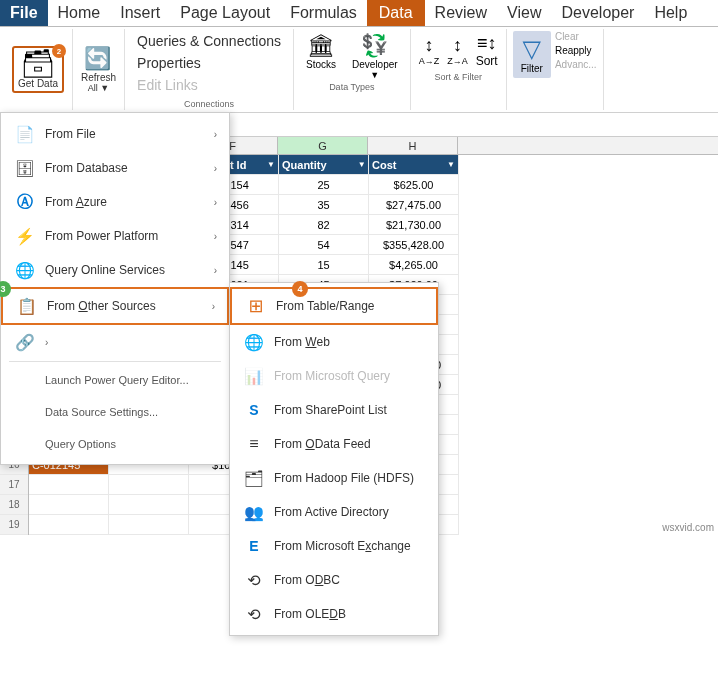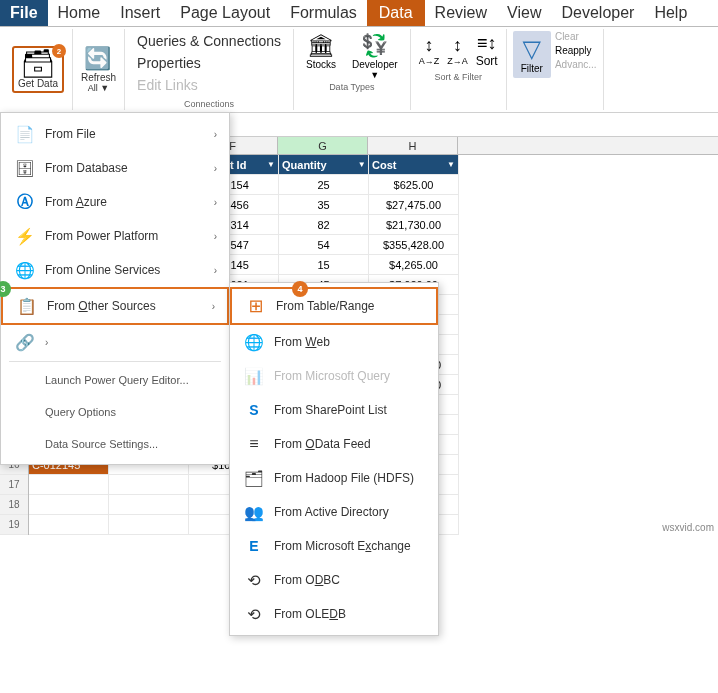--- a/index.html
+++ b/index.html
@@ -368,45 +368,45 @@
       <span class="mi-label">From <u>A</u>zure</span>
       <span class="mi-arrow">›</span>
     </div>
     <div class="menu-item">
       <span class="mi-icon">⚡</span>
       <span class="mi-label">From Power Platform</span>
       <span class="mi-arrow">›</span>
     </div>
     <div class="menu-item">
       <span class="mi-icon">🌐</span>
-      <span class="mi-label">From Online Services</span>
+      <span class="mi-label">Query Online Services</span>
       <span class="mi-arrow">›</span>
     </div>
     <div class="menu-item highlighted" style="border:2px solid #e07020;position:relative;">
       <span class="mi-icon">📋</span>
       <span class="mi-label">From <u>O</u>ther Sources</span>
       <span class="mi-arrow">›</span>
       <span style="position:absolute;top:-8px;left:-8px;background:#4caf50;color:#fff;border-radius:50%;width:16px;height:16px;font-size:9px;font-weight:bold;display:flex;align-items:center;justify-content:center;">3</span>
     </div>
     <div class="menu-item">
       <span class="mi-icon">🔗</span>
       <span class="mi-arrow">›</span>
     </div>
     <div class="menu-divider"></div>
     <div class="menu-item section-item">
       <span class="mi-icon"></span>
       <span class="mi-label">Launch Power Query Editor...</span>
     </div>
     <div class="menu-item section-item">
       <span class="mi-icon"></span>
-      <span class="mi-label">Query Options</span>
+      <span class="mi-label">Data Source Settings...</span>
     </div>
     <div class="menu-item section-item">
       <span class="mi-icon"></span>
-      <span class="mi-label">Data Source Settings...</span>
+      <span class="mi-label">Query Options</span>
     </div>
   </div>
 
   <div class="menu-l2">
     <div class="menu-item highlighted" style="border:2px solid #e07020;background:#fff;position:relative;">
       <span class="mi-icon" style="color:#e07020;font-size:18px;">⊞</span>
       <span class="mi-label" style="font-weight:normal;">From Table/Range</span>
       <span style="position:absolute;top:-8px;left:60px;background:#e07020;color:#fff;border-radius:50%;width:16px;height:16px;font-size:9px;font-weight:bold;display:flex;align-items:center;justify-content:center;">4</span>
     </div>
     <div class="menu-item">

